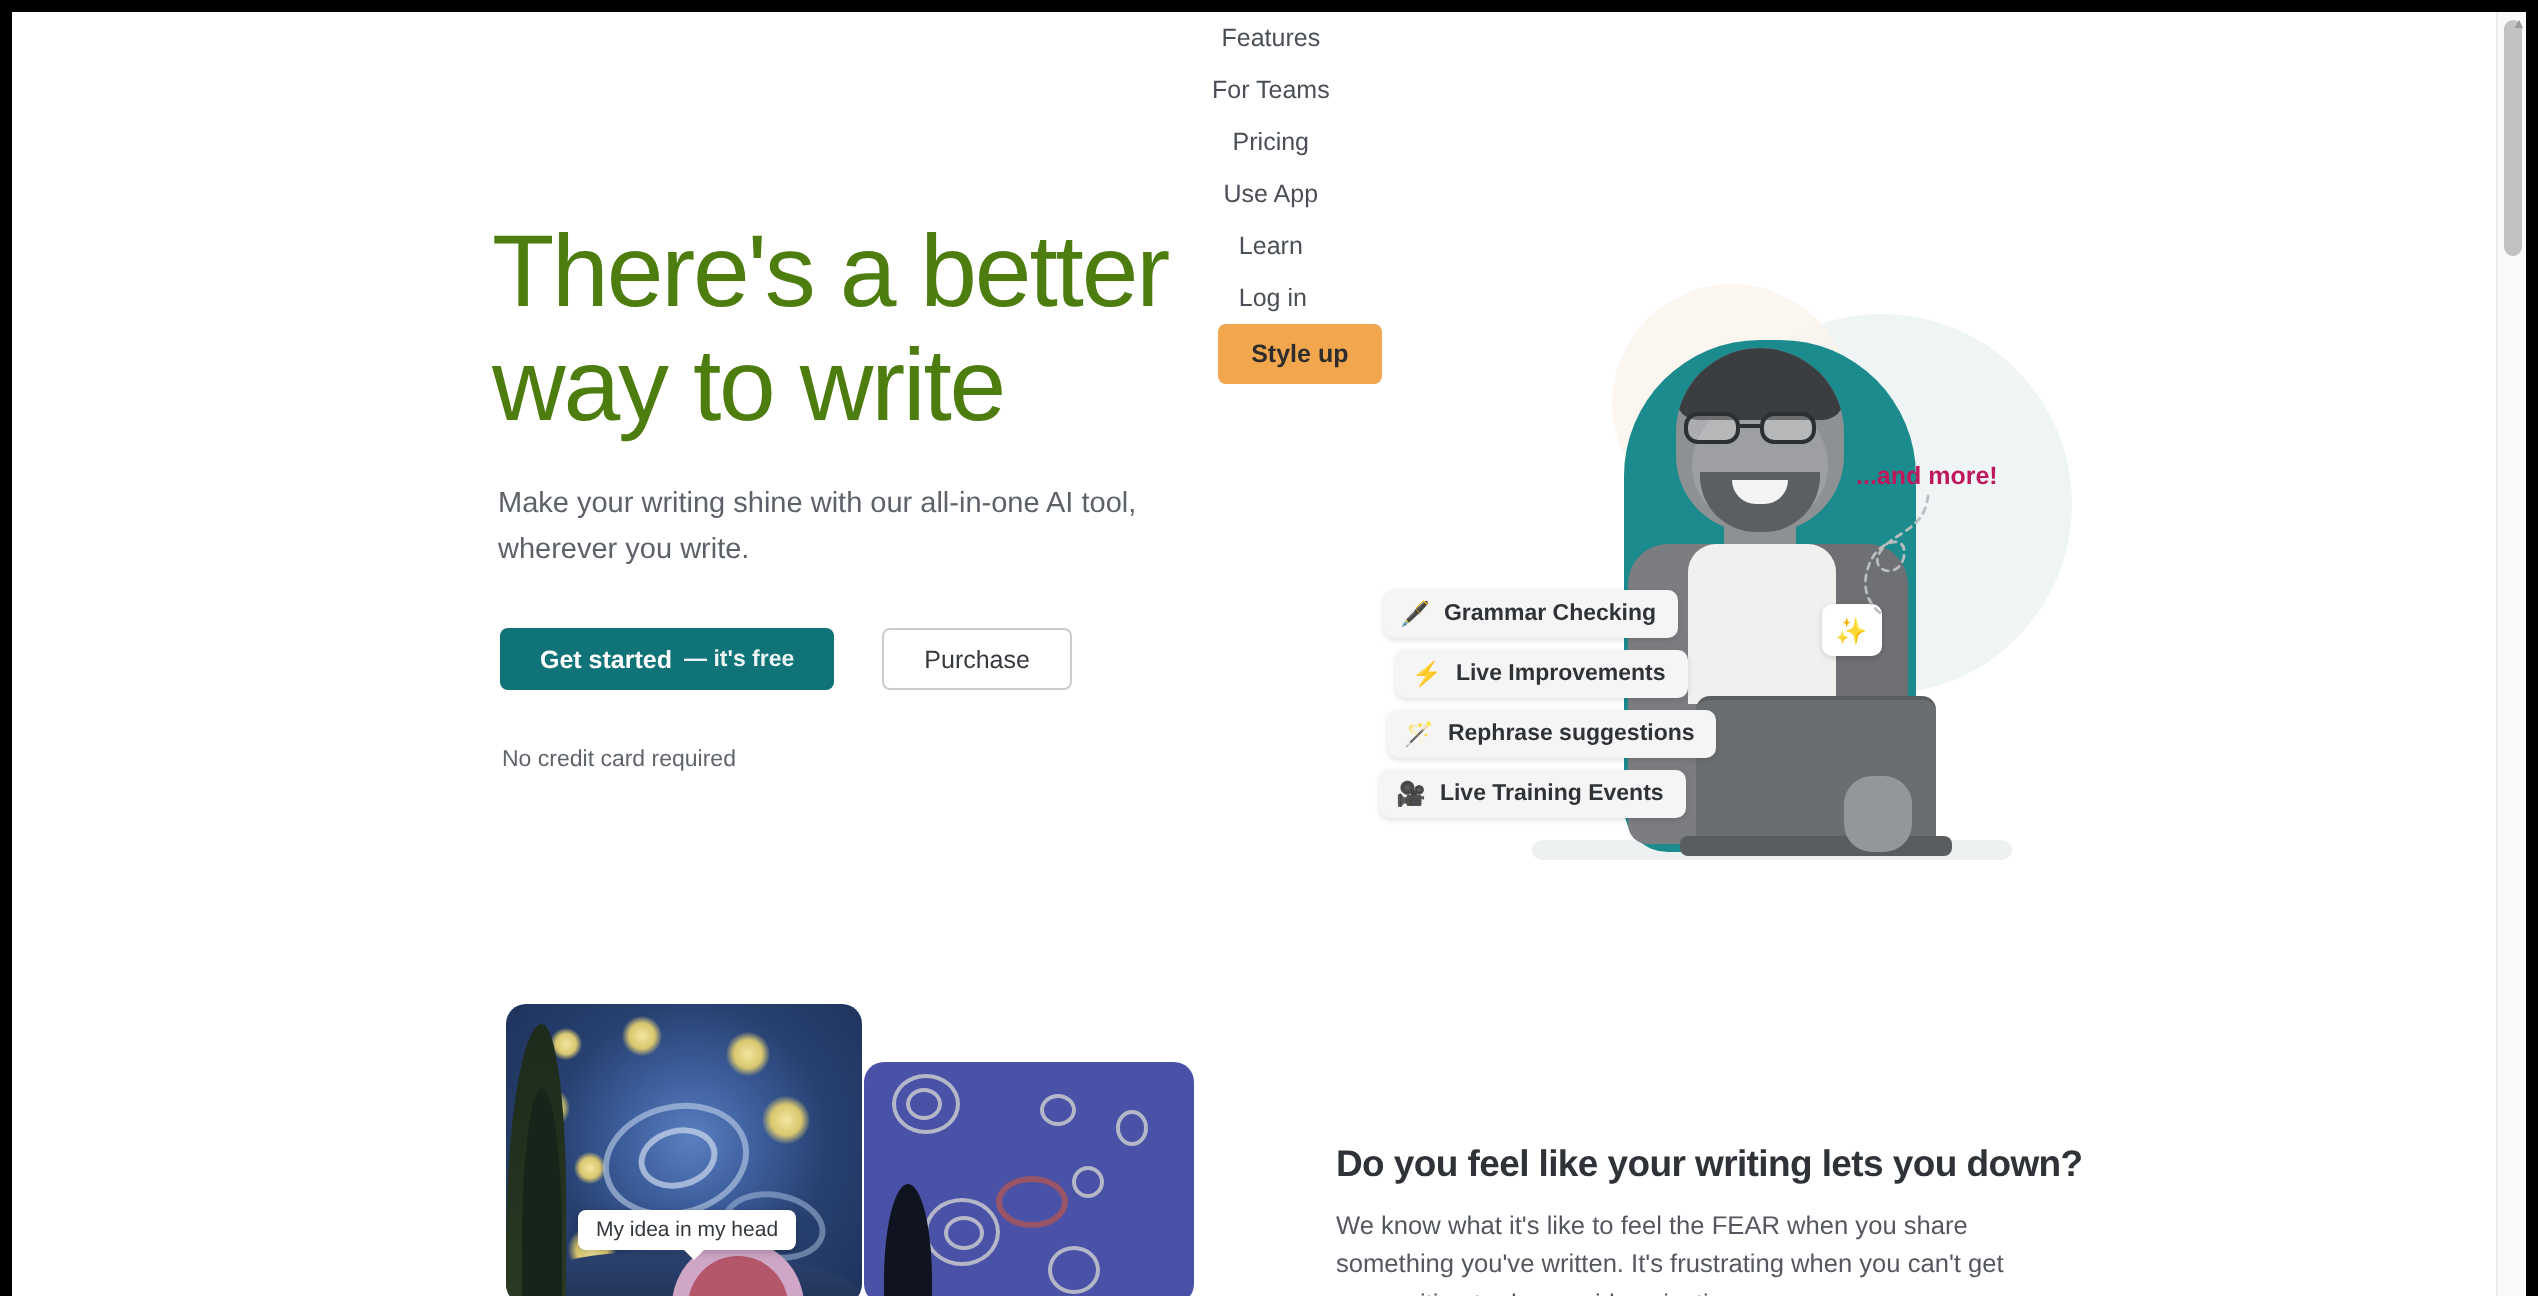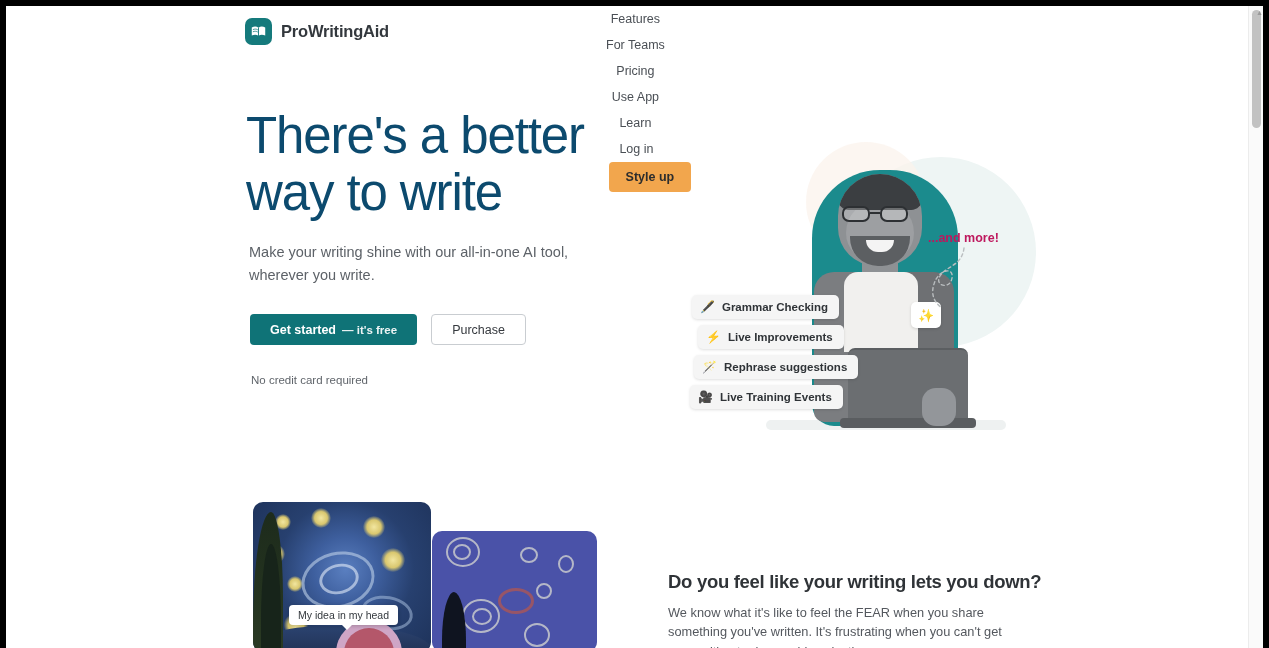--- a/index.html
+++ b/index.html
@@ -99,31 +99,31 @@
   }
 
   
   .hero { position:absolute; left:0; top:56px; width:1242px; height:430px; }
 
   .hero-title {
     position:absolute; left:240px; top:45px;
     width:400px;
     font-size:51px; line-height:57px;
     font-weight:normal;
-    color:#0c4a6e;
+    color:#4d7c0f;
     letter-spacing:-1.1px;
   }
   .hero-sub {
     position:absolute; left:243px; top:179px;
     width:330px;
     font-size:14.5px; line-height:23px;
     color:#5d6268;
   }
 
-  .hero-cta { position:absolute; left:244px; top:252px; display:flex; align-items:center; gap:14px; }
+  .hero-cta { position:absolute; left:244px; top:252px; display:flex; align-items:center; gap:24px; }
   .btn-primary {
     background:#0f7377; color:#fff;
     border:none; border-radius:4px;
     padding:0 20px; height:31px;
     font-family:"Liberation Sans", sans-serif;
     font-size:12.5px; font-weight:bold;
     display:flex; align-items:center; gap:6px;
     cursor:pointer; white-space:nowrap;
   }
   .btn-primary .free {
@@ -419,30 +419,20 @@
 </style>
 </head>
 <body>
 
 <div class="frame">
   <div class="viewport">
     <div class="page">
 
       <header class="site-header">
 
-        <a class="brand" href="#">
-          <span class="brand-mark">
-            <svg width="17" height="17" viewBox="0 0 24 24" aria-hidden="true">
-              <path d="M2.5 6.2c3.6-1.6 6.7-1.6 9.5.4 2.8-2 5.9-2 9.5-.4v11.4c-3.6-1.5-6.7-1.5-9.5.5-2.8-2-5.9-2-9.5-.5V6.2z" fill="#ffffff"></path>
-              <path d="M12 6.6v11.9" stroke="#157a7c" stroke-width="1.3" fill="none"></path>
-              <path d="M4.6 9.1c2.2-.8 4.3-.8 6 .3M4.6 12.2c2.2-.8 4.3-.8 6 .3" stroke="#157a7c" stroke-width="1.1" fill="none" stroke-linecap="round"></path>
-            </svg>
-          </span>
-          <span class="brand-name">ProWritingAid</span>
-        </a>
 
         <nav class="main-nav">
           <a class="nav-link" href="#">Features</a>
           <a class="nav-link" href="#">For Teams</a>
           <a class="nav-link" href="#">Pricing</a>
           <a class="nav-link" href="#">Use App</a>
           <a class="nav-link" href="#">Learn</a>
           <a class="nav-link login" href="#">Log in</a>
           <a class="nav-signup" href="#">Style up</a>
         </nav>

